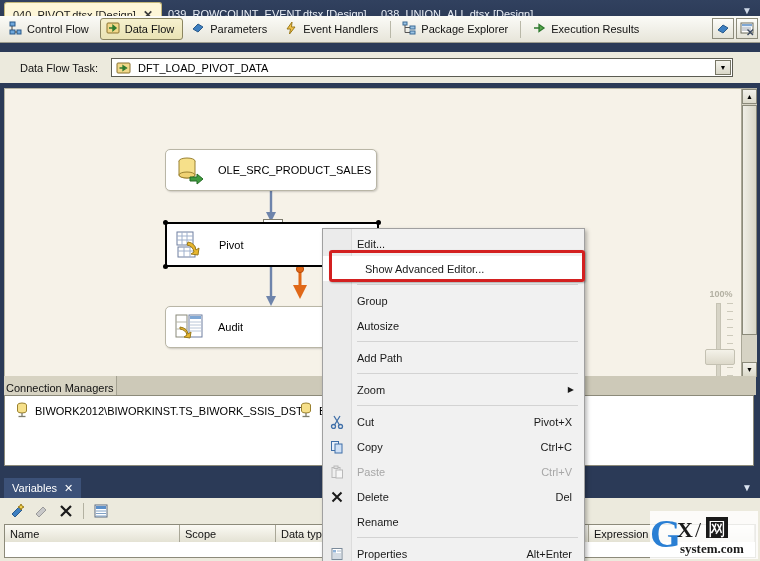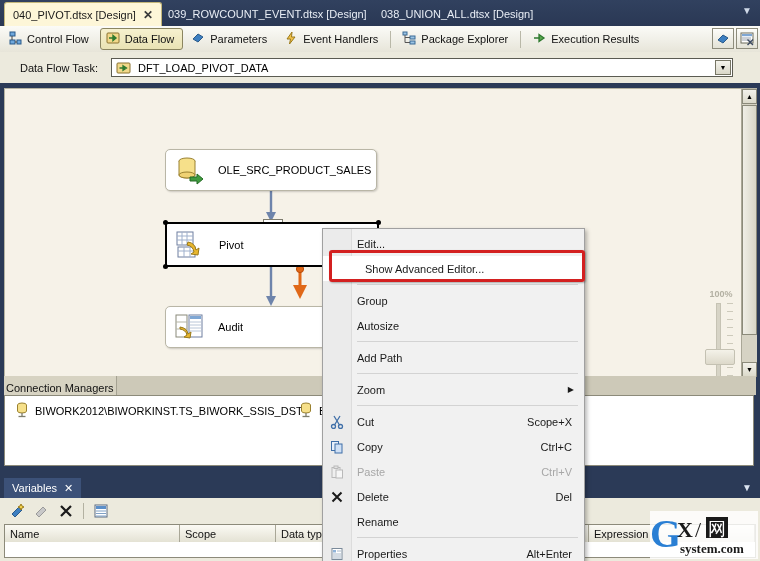--- a/index.html
+++ b/index.html
@@ -58,21 +58,21 @@
     position: absolute; right: 6px; top: 5px;
     width: 14px; height: 14px;
     color: #cfd9e8;
     font-size: 10px;
     text-align: center;
     cursor: pointer;
   }
 
   
   .designer-bar {
-    position: absolute; left: 0; top: 26px; width: 760px; height: 26px;
+    position: absolute; left: 0; top: 16px; width: 760px; height: 26px;
     background: linear-gradient(to bottom, #fbfbf7 0%, #f0efe7 55%, #e7e5d9 100%);
     border-bottom: 1px solid #9d9c8e;
     display: flex; align-items: center;
   }
   .dtab {
     display: flex; align-items: center; gap: 5px;
     height: 22px; padding: 0 8px 0 5px;
     margin-left: 2px;
     font-size: 11px; color: #111;
     border: 1px solid transparent;
@@ -701,21 +701,21 @@
 
     <div class="ctx-item">
       <span class="ctx-icon">
         <svg width="14" height="14" viewBox="0 0 14 14">
           <path d="M4 1 L9.5 10 M10 1 L4.5 10" stroke="#3f6fa8" stroke-width="1.3" fill="none"></path>
           <circle cx="3.5" cy="11.5" r="2" fill="none" stroke="#3f6fa8" stroke-width="1.3"></circle>
           <circle cx="10.5" cy="11.5" r="2" fill="none" stroke="#3f6fa8" stroke-width="1.3"></circle>
         </svg>
       </span>
       <span class="ctx-label">Cut</span>
-      <span class="ctx-shortcut">Scope+X</span>
+      <span class="ctx-shortcut">Pivot+X</span>
     </div>
 
     <div class="ctx-item">
       <span class="ctx-icon">
         <svg width="14" height="14" viewBox="0 0 14 14">
           <rect x="1.5" y="1.5" width="7" height="9" fill="#e8f0fb" stroke="#3f6fa8"></rect>
           <rect x="5" y="4" width="7" height="9" fill="#cfe0f5" stroke="#3f6fa8"></rect>
         </svg>
       </span>
       <span class="ctx-label">Copy</span>

